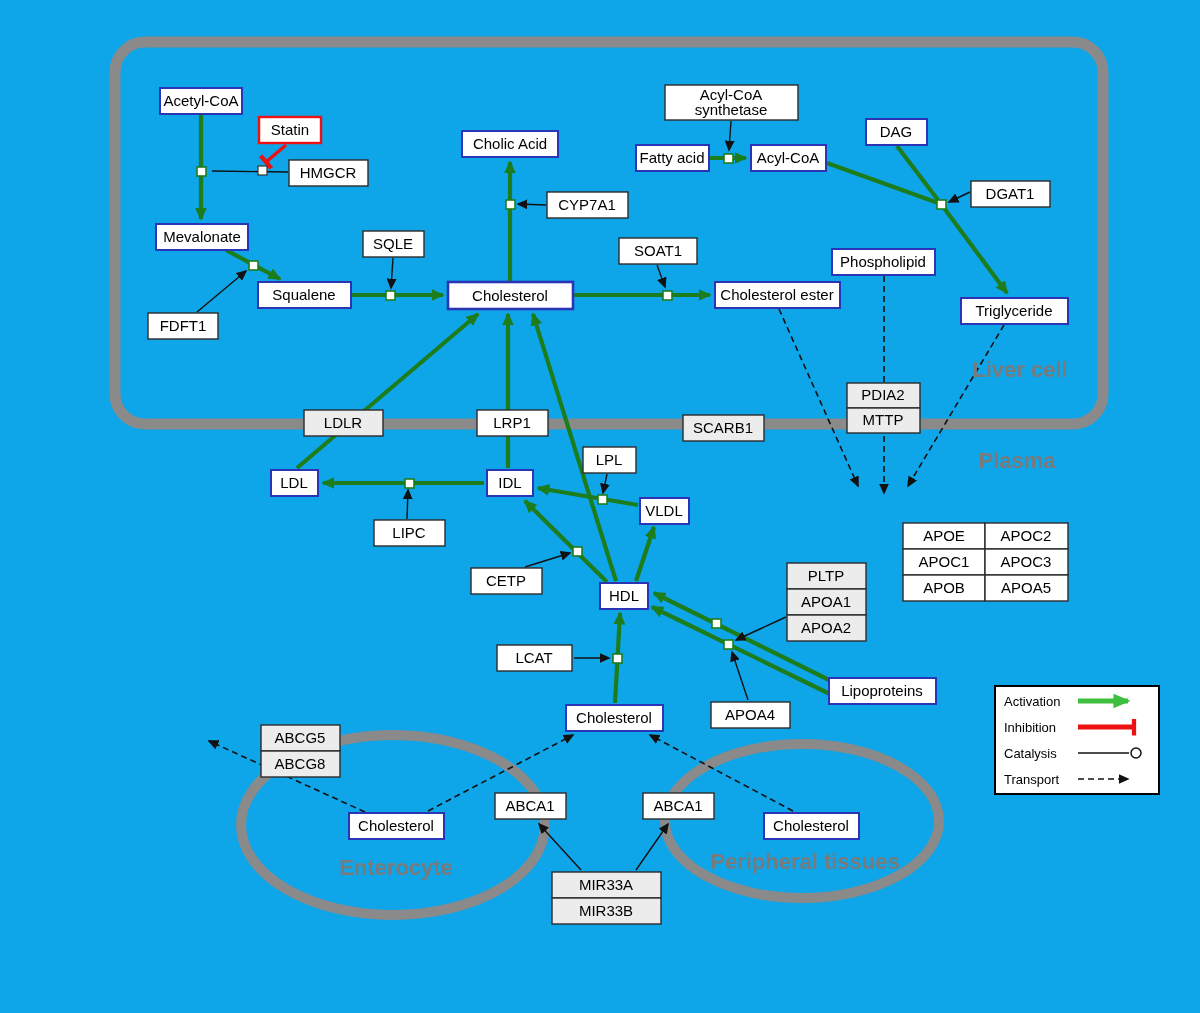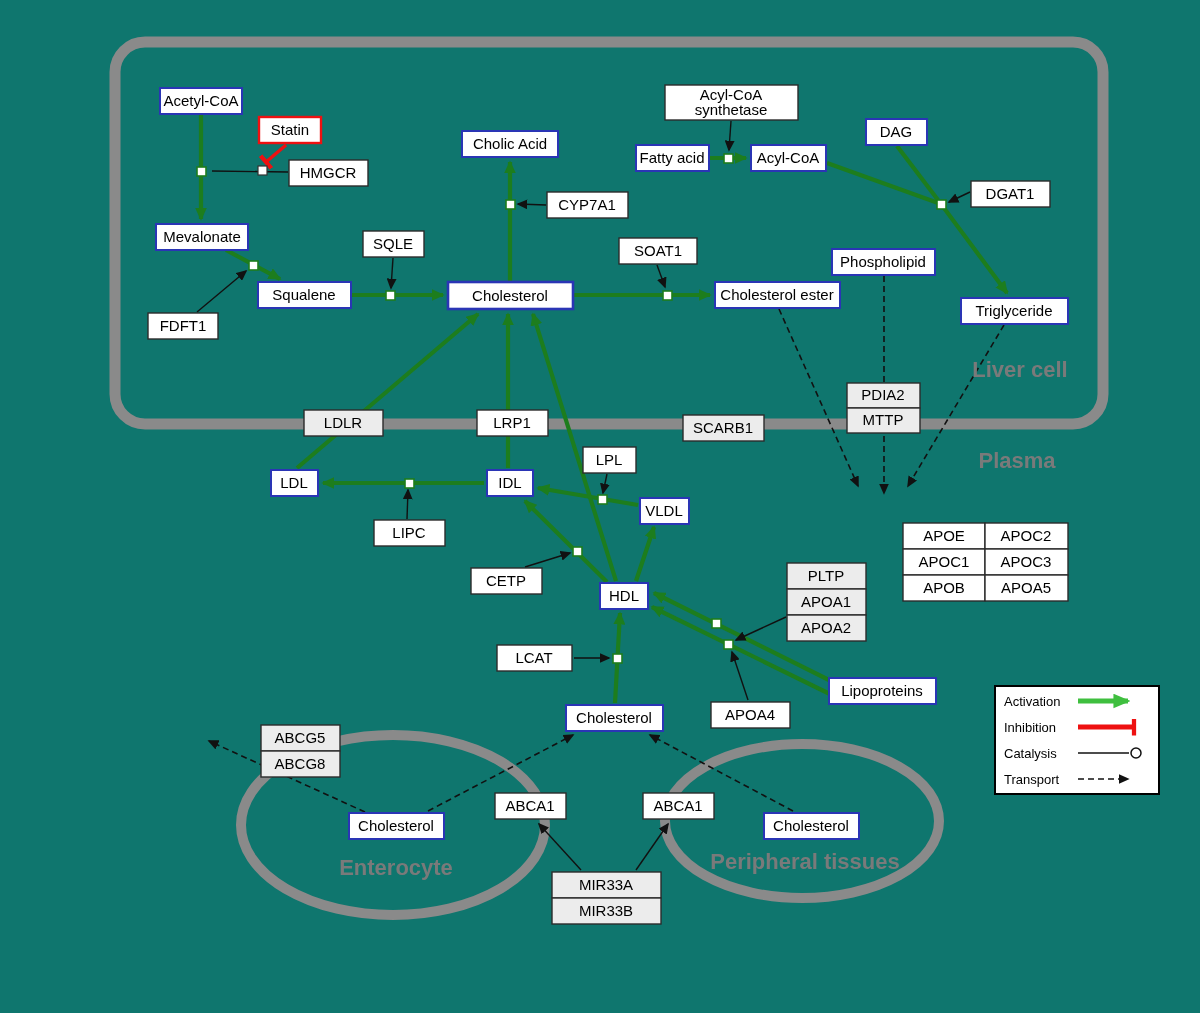--- a/index.html
+++ b/index.html
@@ -1,16 +1,16 @@
 <!DOCTYPE html>
 <html><head>
 <meta charset="utf-8">
 <style>
   html,body{margin:0;padding:0;background:#fff;}
-  .stage{position:relative;width:1200px;height:1013px;background:#0f766e;font-family:"Liberation Sans",sans-serif;}
+  .stage{position:relative;width:1200px;height:1013px;background:#0ea5e9;font-family:"Liberation Sans",sans-serif;}
   .nt{font:15px "Liberation Sans",sans-serif;fill:#000;text-anchor:middle;}
   .region{font:bold 22px "Liberation Sans",sans-serif;fill:#7a7a7a;text-anchor:middle;}
   .leg{font:13px "Liberation Sans",sans-serif;fill:#000;}
   .mem{fill:none;stroke:#8a8a8a;stroke-width:11;}
   .mem2{fill:none;stroke:#8a8a8a;stroke-width:10;}
   .nb{fill:#ffffff;stroke:#2a35b5;stroke-width:2;}
   .nbx{fill:#ffffff;stroke:#2a35b5;stroke-width:2.6;}
   .pb{fill:#ffffff;stroke:#2b2b2b;stroke-width:1.4;}
   .gb{fill:#ececec;stroke:#2b2b2b;stroke-width:1.4;}
   .rb{fill:#ffffff;stroke:#ee1111;stroke-width:2.4;}

